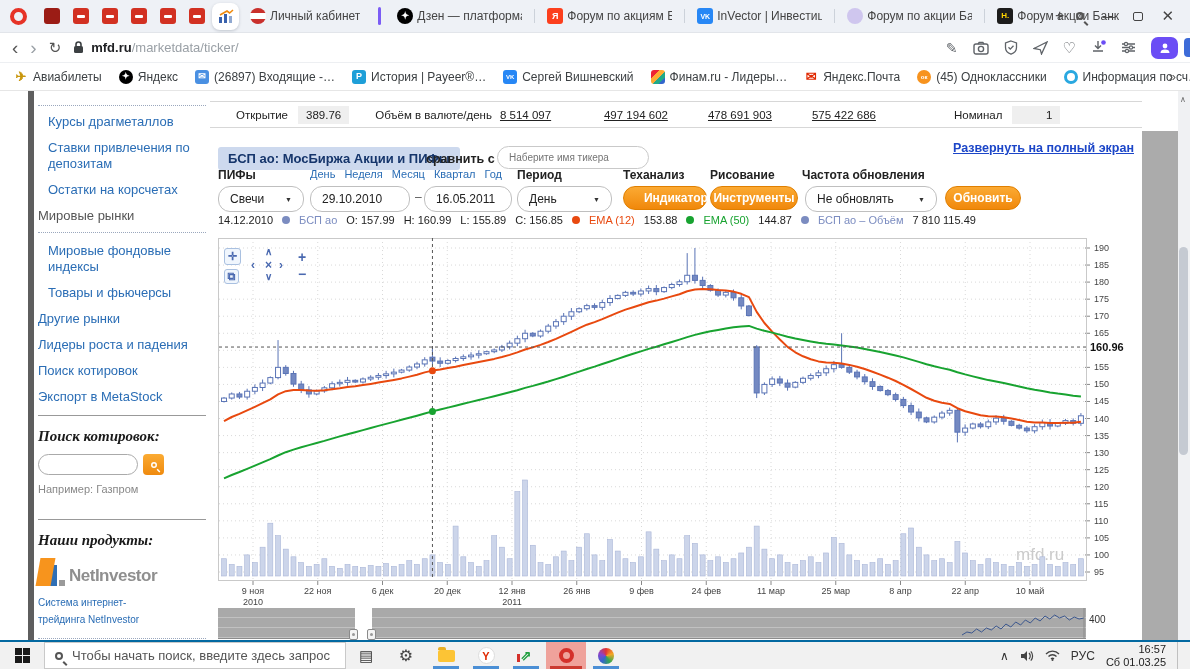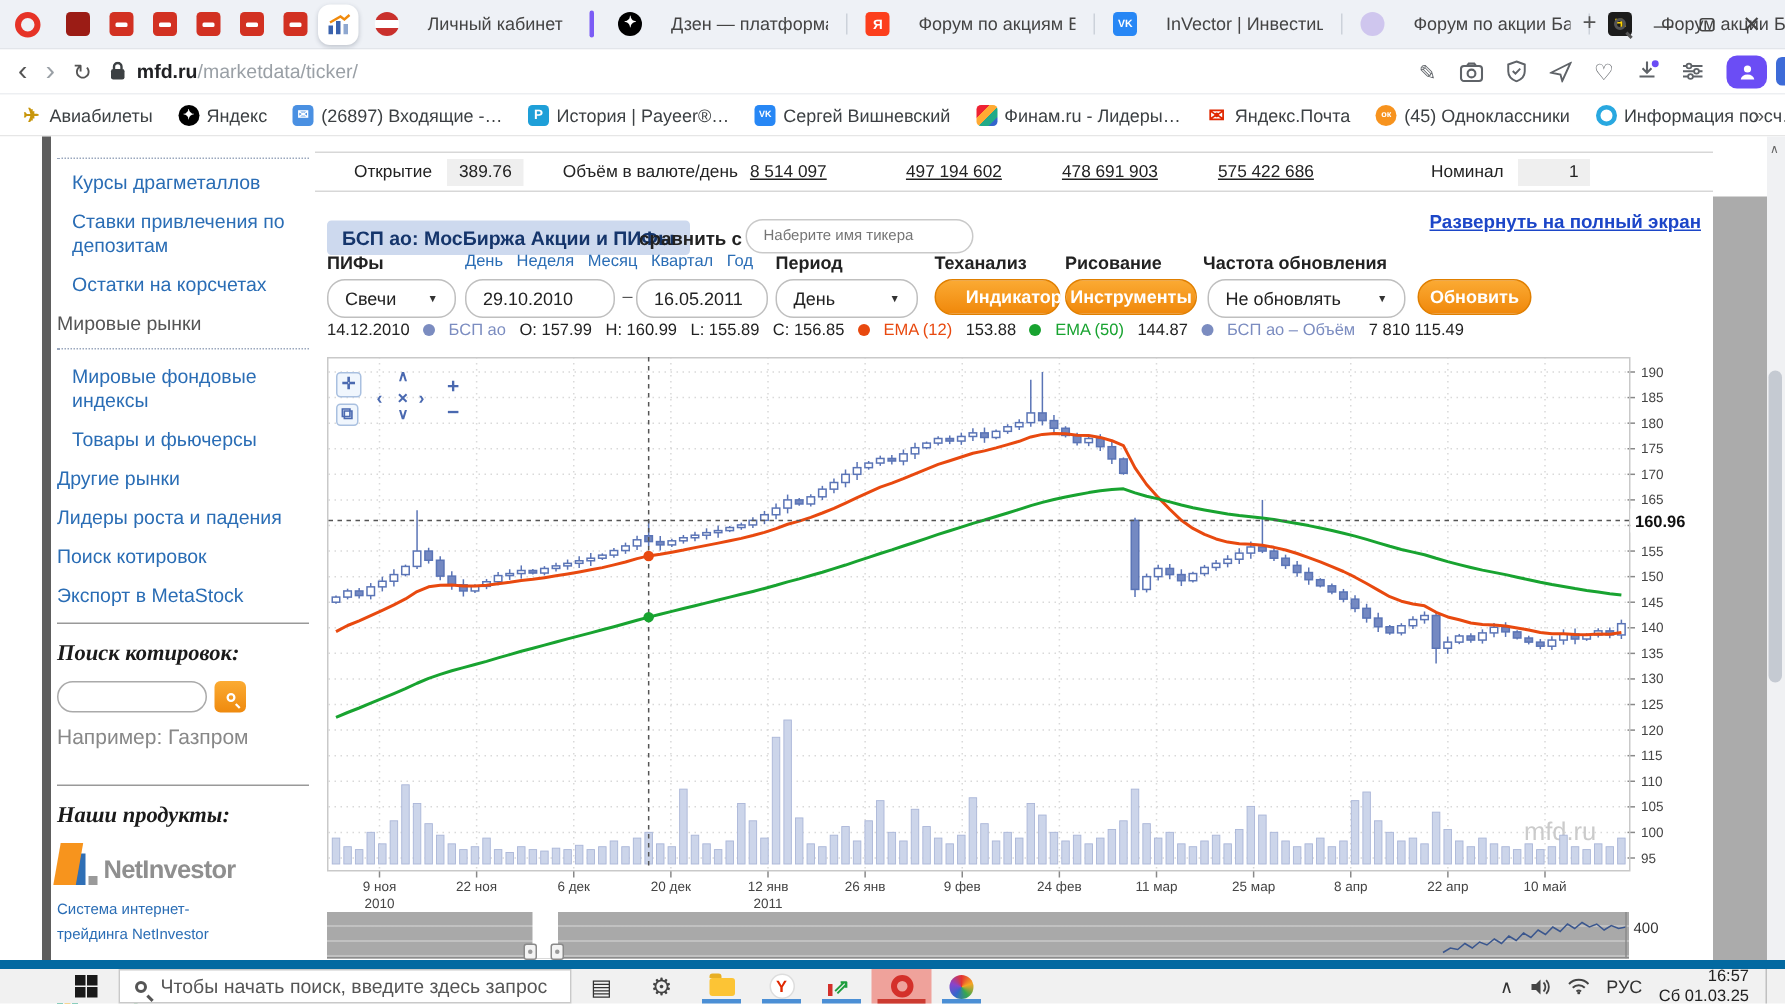--- a/index.html
+++ b/index.html
@@ -1,21 +1,21 @@
 <!DOCTYPE html>
 <html><head>
 <meta charset="utf-8">
 <style>
   *{margin:0;padding:0;box-sizing:border-box;}
   html,body{width:1190px;height:669px;overflow:hidden;background:#fff;
     font-family:"Liberation Sans",sans-serif;-webkit-font-smoothing:antialiased;}
   
   .tabbar{height:33px;background:#eef1f6;display:flex;align-items:center;padding:0 6px;gap:2px;border-bottom:1px solid #e2e5ea;}
   .opera-logo{width:17px;height:17px;border:4px solid #e63327;border-radius:50%;margin:0 9px 0 4px;flex:none;}
-  .tab{height:27px;border-radius:8px;display:flex;align-items:center;gap:19px;padding:0 9px;color:#444;font-size:12px;min-width:0;position:relative;flex:none;}
+  .tab{height:27px;border-radius:8px;display:flex;align-items:center;gap:4px;padding:0 9px;color:#444;font-size:12px;min-width:0;position:relative;flex:none;}
   .tab.pinned{width:27px;justify-content:center;padding:0;}
   .tab.active{background:#fff;box-shadow:0 1px 3px rgba(60,70,90,.25);}
   .tab-label{white-space:nowrap;overflow:hidden;max-width:105px;}
   .tabsep{width:1px;height:14px;background:#ccd2da;margin:0 1px;flex:none;}
   .groupbar{width:3px;height:18px;border-radius:2px;background:#7b5cf5;margin:0 5px 0 7px;flex:none;}
   .newtab{font-size:16px;color:#555;padding:0 10px;}
   .winctl{margin-left:auto;display:flex;align-items:center;gap:18px;color:#444;padding-right:10px;}
   .winctl span{font-size:13px;}
   .boxglyph{display:inline-block;width:10px;height:9px;border:1.5px solid #444;border-radius:2px;}
   .fv{width:16px;height:16px;border-radius:3px;display:flex;align-items:center;justify-content:center;
@@ -73,21 +73,21 @@
   .snav a{display:block;color:#2a6db5;line-height:16px;margin-bottom:10px;text-decoration:none;cursor:pointer;}
   .snav .ind{padding-left:10px;}
   .snav .sec{color:#555;border-bottom:1px dotted #9aa7bd;padding-bottom:8px;margin-bottom:10px;}
   .shr{border:none;border-top:1px solid #999;margin:10px 0 12px;}
   .serif-h{font-family:"Liberation Serif",serif;font-style:italic;font-weight:bold;font-size:15px;color:#1a1a1a;margin-bottom:9px;}
   .srch{display:flex;align-items:center;gap:5px;margin-bottom:8px;}
   .srch input{width:100px;height:21px;border:1px solid #aaa;border-radius:11px;padding:0 8px;font-size:12px;outline:none;}
   .srch .btn{width:21px;height:21px;border-radius:4px;background:linear-gradient(#fbab33,#ef8a0e);display:flex;align-items:center;justify-content:center;}
   .srch .btn .mag{transform:scale(.75);border-color:#fff;}
   .srch .btn .mag::after{background:#fff;}
-  .hint{font-size:14px;color:#888;margin-bottom:24px;}
+  .hint{font-size:11px;color:#888;margin-bottom:24px;}
   .ni{display:flex;align-items:flex-end;margin:4px 0 8px;}
   .ni .o{width:15px;height:28px;background:#f7941d;transform:skewX(-10deg);}
   .ni .b{width:9px;height:21px;background:#2f6fb5;margin-left:-5px;}
   .ni .g{width:6px;height:6px;background:#9a9a9a;margin-left:2px;}
   .ni .t{font-weight:bold;font-size:17px;color:#8f8f8f;letter-spacing:-.5px;margin-left:4px;}
   .nilink{color:#2a6db5;font-size:10px;line-height:17px;margin-bottom:10px;cursor:pointer;}
   .dothr{border:none;border-top:1px dotted #9aa7bd;margin:8px 0 10px;}
   .em{display:flex;align-items:center;gap:4px;font-weight:bold;font-size:17px;color:#169a3c;}
   .em .px{display:grid;grid-template-columns:4px 4px 4px;grid-gap:1px;}
   .em .px i{width:4px;height:4px;}
@@ -110,21 +110,21 @@
   .chartnav{position:absolute;left:224px;top:155px;width:100px;height:46px;color:#4a69b0;font-weight:bold;}
   .chartnav span{position:absolute;font-size:12px;line-height:1;cursor:pointer;}
   .chartnav .bx{width:17px;height:17px;border:1px solid #a9c0e0;background:#f0f6fd;border-radius:3px;display:flex;align-items:center;justify-content:center;font-size:11px;}
   .rangestrip{position:absolute;left:218px;top:517px;width:868px;height:31px;background:#a9a9a9;border-bottom:1px solid #8b8b8b;
      background-image:repeating-linear-gradient(to bottom,transparent 0 9px,rgba(255,255,255,.28) 9px 10px);}
   .rwin{position:absolute;left:137px;top:0;width:17px;height:31px;background:#fff;}
   .rhandle{position:absolute;top:21px;width:9px;height:11px;background:#f4f4f4;border:1px solid #8a8a8a;border-radius:2px;}
   .rhandle::after{content:"";position:absolute;left:2px;top:3px;width:3px;height:3px;border-radius:50%;background:#999;}
   .r400{position:absolute;left:1089px;top:523px;font-size:10px;color:#333;}
   
-  .taskbar{position:absolute;left:0;top:640px;width:1190px;height:29px;background:#f1f1f1;border-top:6px solid #0369a1;display:flex;align-items:stretch;padding-left:35px;}
+  .taskbar{position:absolute;left:0;top:640px;width:1190px;height:29px;background:#f1f1f1;border-top:2px solid #0369a1;display:flex;align-items:stretch;}
   .tbtn{width:44px;display:flex;align-items:center;justify-content:center;position:relative;flex:none;}
   .winlogo{display:grid;grid-template-columns:7px 7px;grid-gap:1px;}
   .winlogo i{width:7px;height:7px;background:#1a1a1a;}
   .tsearch{width:302px;background:#fff;border:1px solid #c9c9c9;display:flex;align-items:center;gap:9px;padding:0 10px;font-size:13px;color:#555;flex:none;}
   .tico{width:40px;display:flex;align-items:center;justify-content:center;position:relative;flex:none;}
   .tico.run::after{content:"";position:absolute;left:7px;right:7px;bottom:0;height:3px;background:#4b8fd5;}
   .tico.opera{background:#efa29b;}
   .tico.opera::after{content:"";position:absolute;left:4px;right:4px;bottom:0;height:3px;background:#cc3b31;}
   .gear{font-size:16px;color:#444;}
   .tview{font-size:15px;color:#333;}

